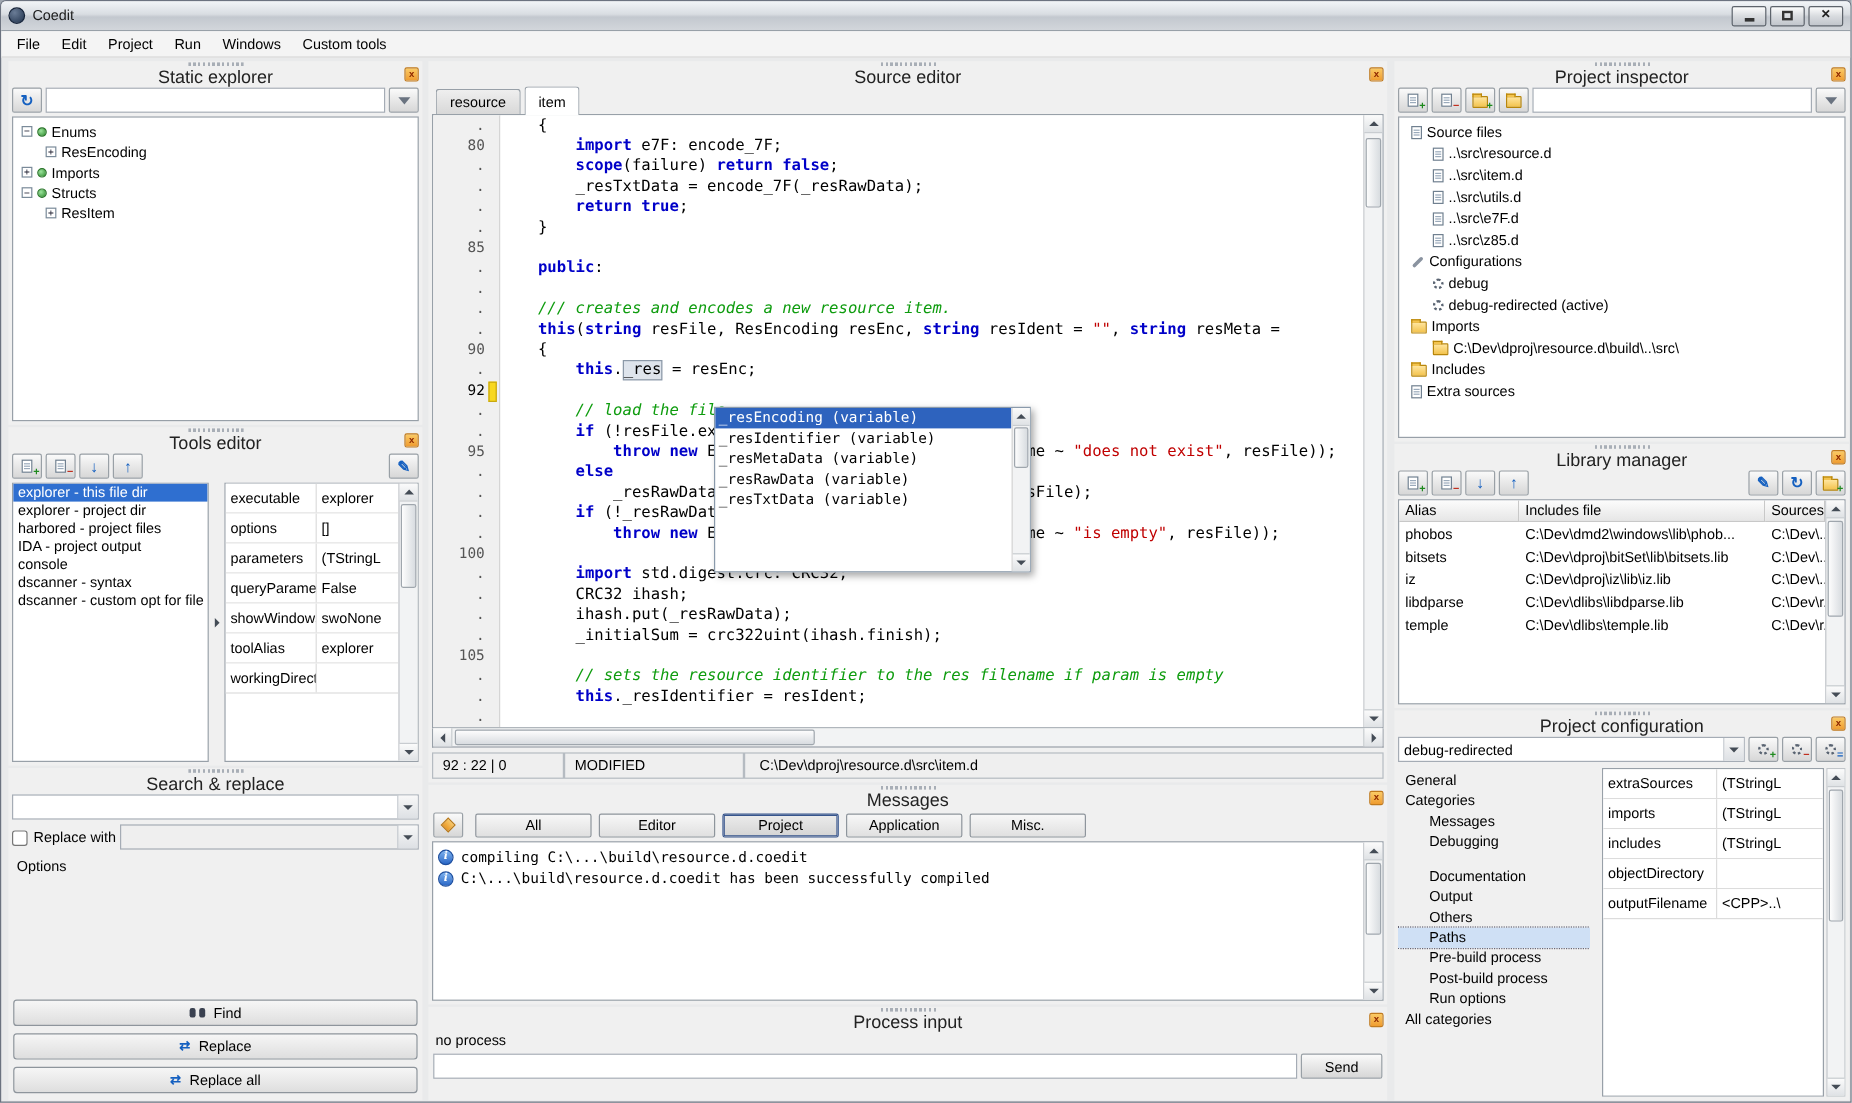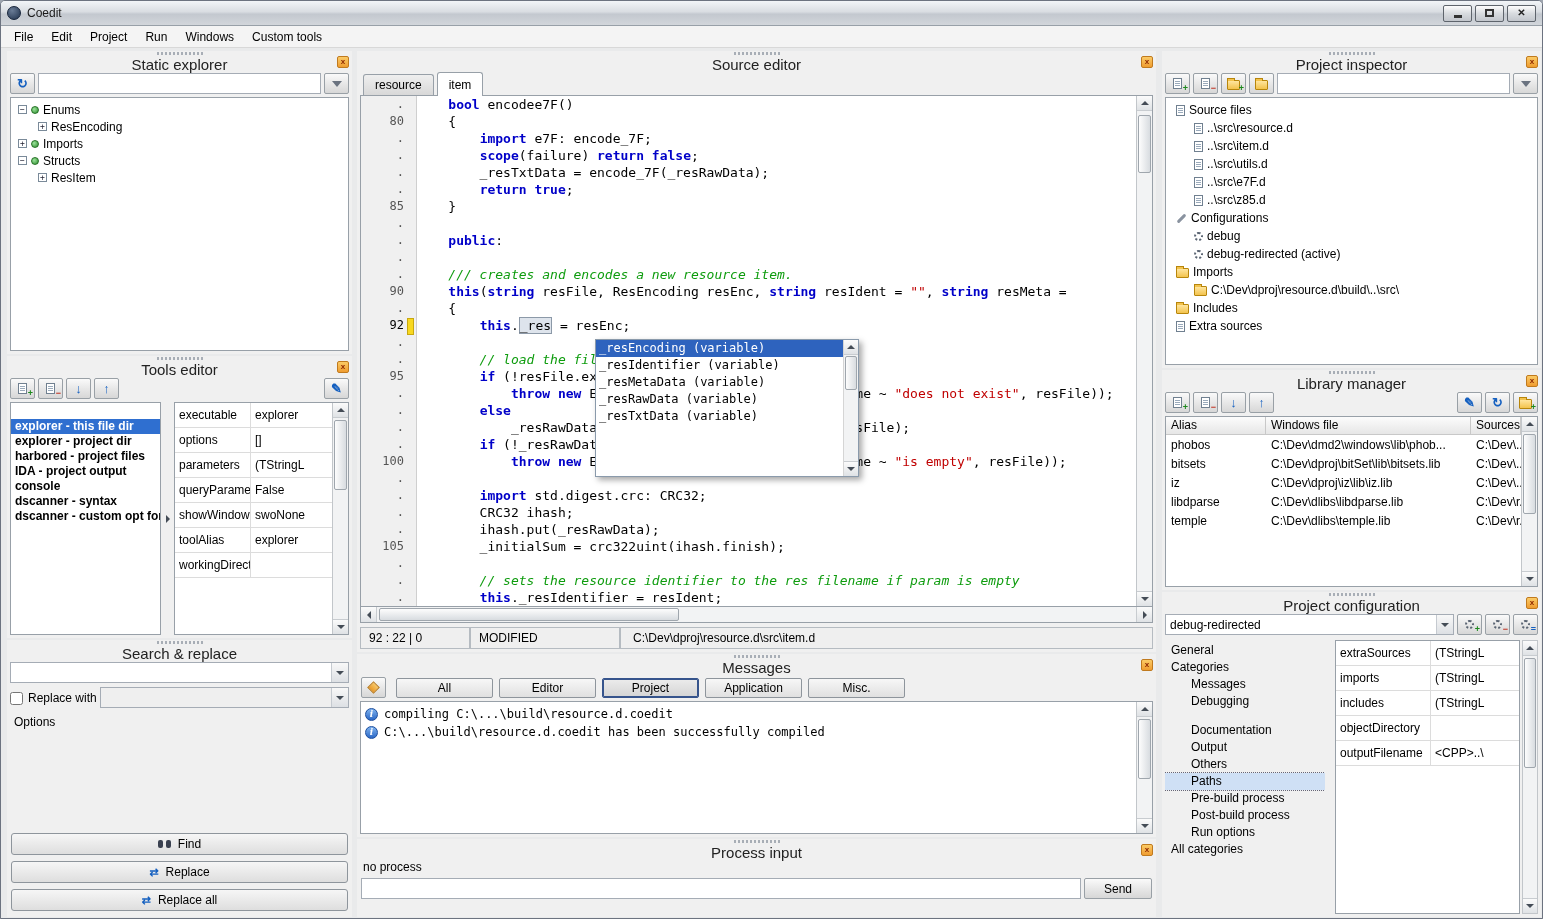--- a/index.html
+++ b/index.html
@@ -222,21 +222,21 @@
         </button>
       <button class="tbtn">
           <span class="c-blue">↑</span>
         </button>
       <span class="spacer"></span>
       <button class="tbtn">
           <span class="c-blue">✎</span>
         </button>
     </div>
     <div style="display:flex;flex:1;margin:1px 3px 3px;overflow:hidden;">
-      <div class="box" id="tools-list" style="width:151px;padding:16px 0;font-weight:bold;">
+      <div class="box" id="tools-list" style="width:164px;padding:0 0;">
           <div class="lrow sel">explorer - this file dir</div>
           <div class="lrow">explorer - project dir</div>
           <div class="lrow">harbored - project files</div>
           <div class="lrow">IDA - project output</div>
           <div class="lrow">console</div>
           <div class="lrow">dscanner - syntax</div>
           <div class="lrow">dscanner - custom opt for file</div>
         </div>
       <div style="width:13px;display:flex;align-items:center;justify-content:center;">
           <span class="arr-right"></span>
@@ -366,21 +366,20 @@
           <div class="gut">.</div>
           <div class="gut">.</div>
           <div class="gut">.</div>
           <div class="gut">105</div>
           <div class="gut">.</div>
           <div class="gut">.</div>
           <div class="gut">.</div>
         </div>
       <div class="codearea">
         <div id="code-lines">
-            <div class="cl"><span class="tk-p">    </span><span class="tk-k">bool</span><span class="tk-p"> encodee7F()</span></div>
             <div class="cl"><span class="tk-p">    {</span></div>
             <div class="cl"><span class="tk-p">        </span><span class="tk-k">import</span><span class="tk-p"> e7F: encode_7F;</span></div>
             <div class="cl"><span class="tk-p">        </span><span class="tk-k">scope</span><span class="tk-p">(failure) </span><span class="tk-k">return</span><span class="tk-p"> </span><span class="tk-k">false</span><span class="tk-p">;</span></div>
             <div class="cl"><span class="tk-p">        _resTxtData = encode_7F(_resRawData);</span></div>
             <div class="cl"><span class="tk-p">        </span><span class="tk-k">return</span><span class="tk-p"> </span><span class="tk-k">true</span><span class="tk-p">;</span></div>
             <div class="cl"><span class="tk-p">    }</span></div>
             <div class="cl"></div>
             <div class="cl"><span class="tk-p">    </span><span class="tk-k">public</span><span class="tk-p">:</span></div>
             <div class="cl"></div>
             <div class="cl"><span class="tk-c">    /// creates and encodes a new resource item.</span></div>
@@ -627,21 +626,21 @@
         </button>
       <button class="tbtn">
           <span class="ic-folder"></span>
           <span class="ovl c-green">+</span>
         </button>
     </div>
     <div class="box" style="flex:1;margin:1px 3px 3px;display:flex;overflow:hidden;">
       <div style="flex:1;display:flex;flex-direction:column;overflow:hidden;">
         <div class="lib-head" id="lib-head">
             <div class="lib-hcell" style="width: 100px;">Alias</div>
-            <div class="lib-hcell" style="width: 205px;">Windows file</div>
+            <div class="lib-hcell" style="width: 205px;">Includes file</div>
             <div class="lib-hcell" style="flex: 1 1 0%;">Sources ...</div>
           </div>
         <div id="lib-rows">
             <div class="lib-row">
               <div class="lib-cell" style="width: 100px;">phobos</div>
               <div class="lib-cell" style="width: 205px;">C:\Dev\dmd2\windows\lib\phob...</div>
               <div class="lib-cell" style="flex: 1 1 0%;">C:\Dev\...</div>
             </div>
             <div class="lib-row">
               <div class="lib-cell" style="width: 100px;">bitsets</div>

